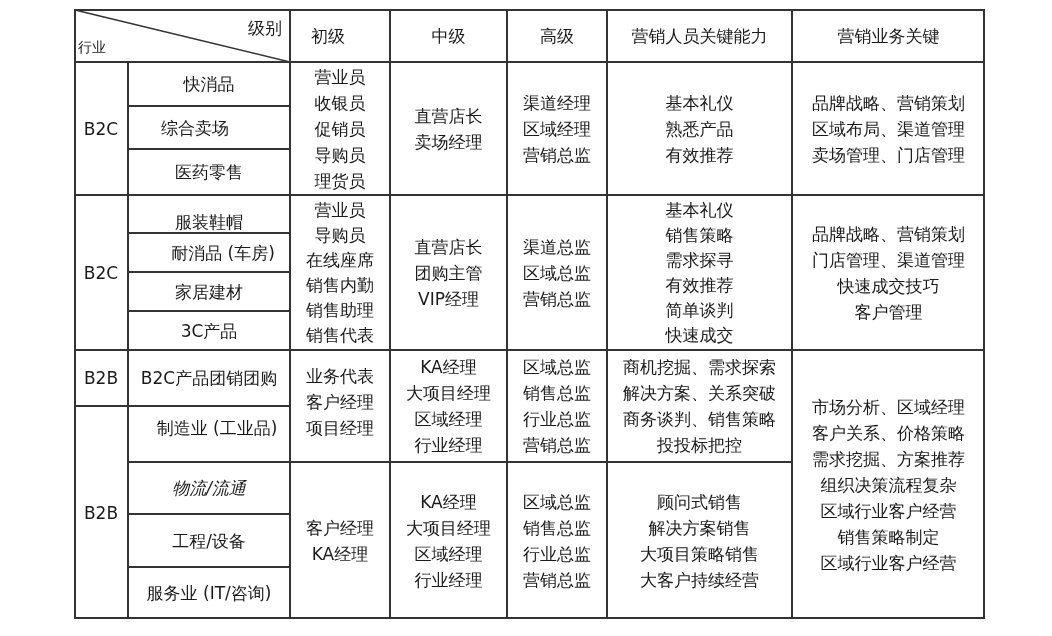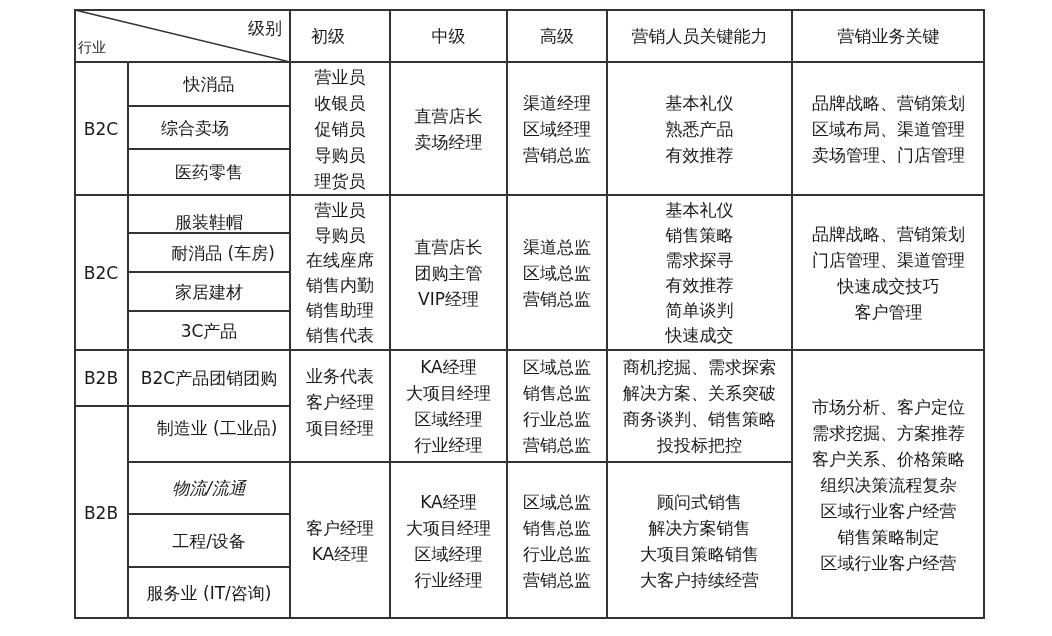--- a/index.html
+++ b/index.html
@@ -195,23 +195,23 @@
     <span class="line">营销总监</span>
   </div>
   <div class="cell" style="left:533px;top:453px;width:185px;height:157px;">
     <span class="line">顾问式销售</span>
     <span class="line">解决方案销售</span>
     <span class="line">大项目策略销售</span>
     <span class="line">大客户持续经营</span>
   </div>
 
   <div class="cell" style="left:718px;top:341px;width:193px;height:269px;">
-    <span class="line">市场分析、客户定位</span>
+    <span class="line">市场分析、区域经理</span>
+    <span class="line">客户关系、价格策略</span>
     <span class="line">需求挖掘、方案推荐</span>
-    <span class="line">客户关系、价格策略</span>
     <span class="line">组织决策流程复杂</span>
     <span class="line">区域行业客户经营</span>
     <span class="line">销售策略制定</span>
     <span class="line">区域行业客户经营</span>
   </div>
 
   <div class="frame"></div>
 
   <div class="hline" style="left:0;top:52px;width:911px;"></div>
   <div class="hline" style="left:0;top:185px;width:911px;"></div>

